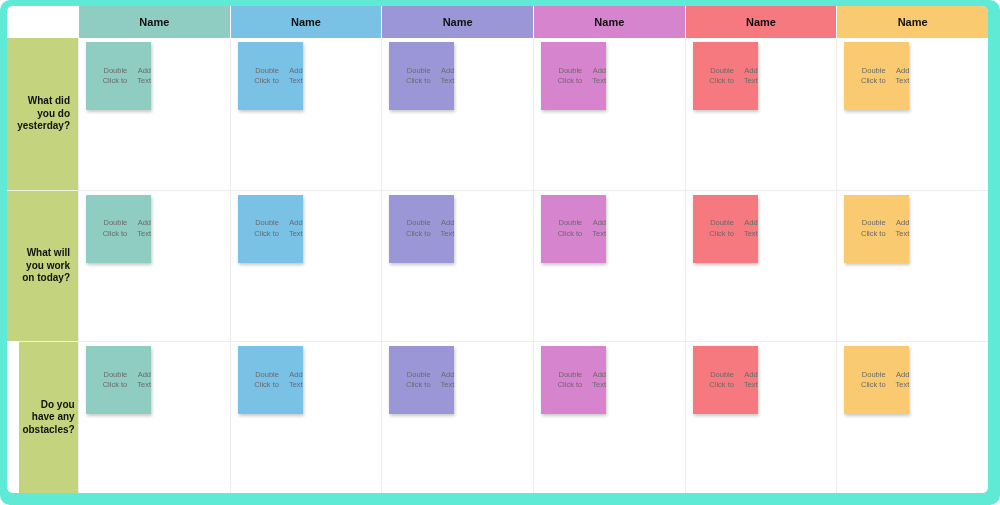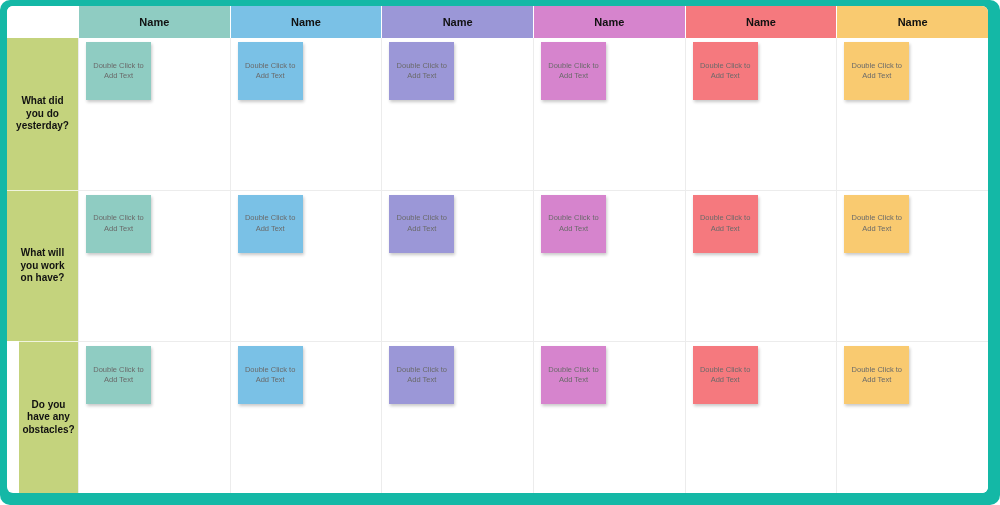--- a/index.html
+++ b/index.html
@@ -49,21 +49,21 @@
     justify-content: center;
     font-size: 11px;
     font-weight: bold;
     color: #111111;
     border-left: 1px solid #ffffff;
   }
   .qcell {
     display: flex;
     align-items: center;
     justify-content: center;
-    text-align: center;
+    text-align: right;
     font-size: 10px;
     font-weight: bold;
     color: #111111;
     line-height: 1.25;
     padding: 0 8px;
   }
   .qcell.rsep {
     border-top: 1px solid rgba(255,255,255,0.75);
   }
   .body-cell {
@@ -71,36 +71,35 @@
     border-left: 1px solid #ececec;
   }
   .body-cell.rsep {
     border-top: 1px solid #ececec;
   }
   .note {
     position: absolute;
     left: 7px;
     top: 4px;
     width: 65px;
-    height: 58px;
+    height: 68px;
     display: flex;
-    flex-direction: column;
     align-items: center;
     justify-content: center;
     text-align: right;
     font-size: 7.5px;
     line-height: 1.4;
     box-shadow: 1px 2px 3px rgba(0,0,0,0.22);
   }
 </style>
 </head>
 <body>
 
 <div class="canvas">
-  <div class="frame" style="background: #14b8a6;">
+  <div class="frame" style="background: #5eead4;">
     <div class="board" style="background: rgb(255, 255, 255);">
       <div class="grid" id="grid">
           <div class="cell corner"></div>
           <div class="cell header" style="background: rgb(143, 204, 194);">Name</div>
           <div class="cell header" style="background: rgb(122, 193, 230);">Name</div>
           <div class="cell header" style="background: rgb(155, 151, 215);">Name</div>
           <div class="cell header" style="background: rgb(214, 132, 205);">Name</div>
           <div class="cell header" style="background: rgb(245, 121, 126);">Name</div>
           <div class="cell header" style="background: rgb(249, 202, 112);">Name</div>
           <div class="cell qcell" style="background: rgb(196, 211, 125);">What did you do yesterday?</div>
@@ -133,21 +132,21 @@
               <span>Double Click to</span>
               <span>Add Text</span>
             </div>
           </div>
           <div class="cell body-cell">
             <div class="note" style="background: rgb(249, 202, 112); color: rgb(106, 106, 106);">
               <span>Double Click to</span>
               <span>Add Text</span>
             </div>
           </div>
-          <div class="cell qcell rsep" style="background: rgb(196, 211, 125);">What will you work on have?</div>
+          <div class="cell qcell rsep" style="background: rgb(196, 211, 125);">What will you work on today?</div>
           <div class="cell body-cell rsep">
             <div class="note" style="background: rgb(143, 204, 194); color: rgb(106, 106, 106);">
               <span>Double Click to</span>
               <span>Add Text</span>
             </div>
           </div>
           <div class="cell body-cell rsep">
             <div class="note" style="background: rgb(122, 193, 230); color: rgb(106, 106, 106);">
               <span>Double Click to</span>
               <span>Add Text</span>

